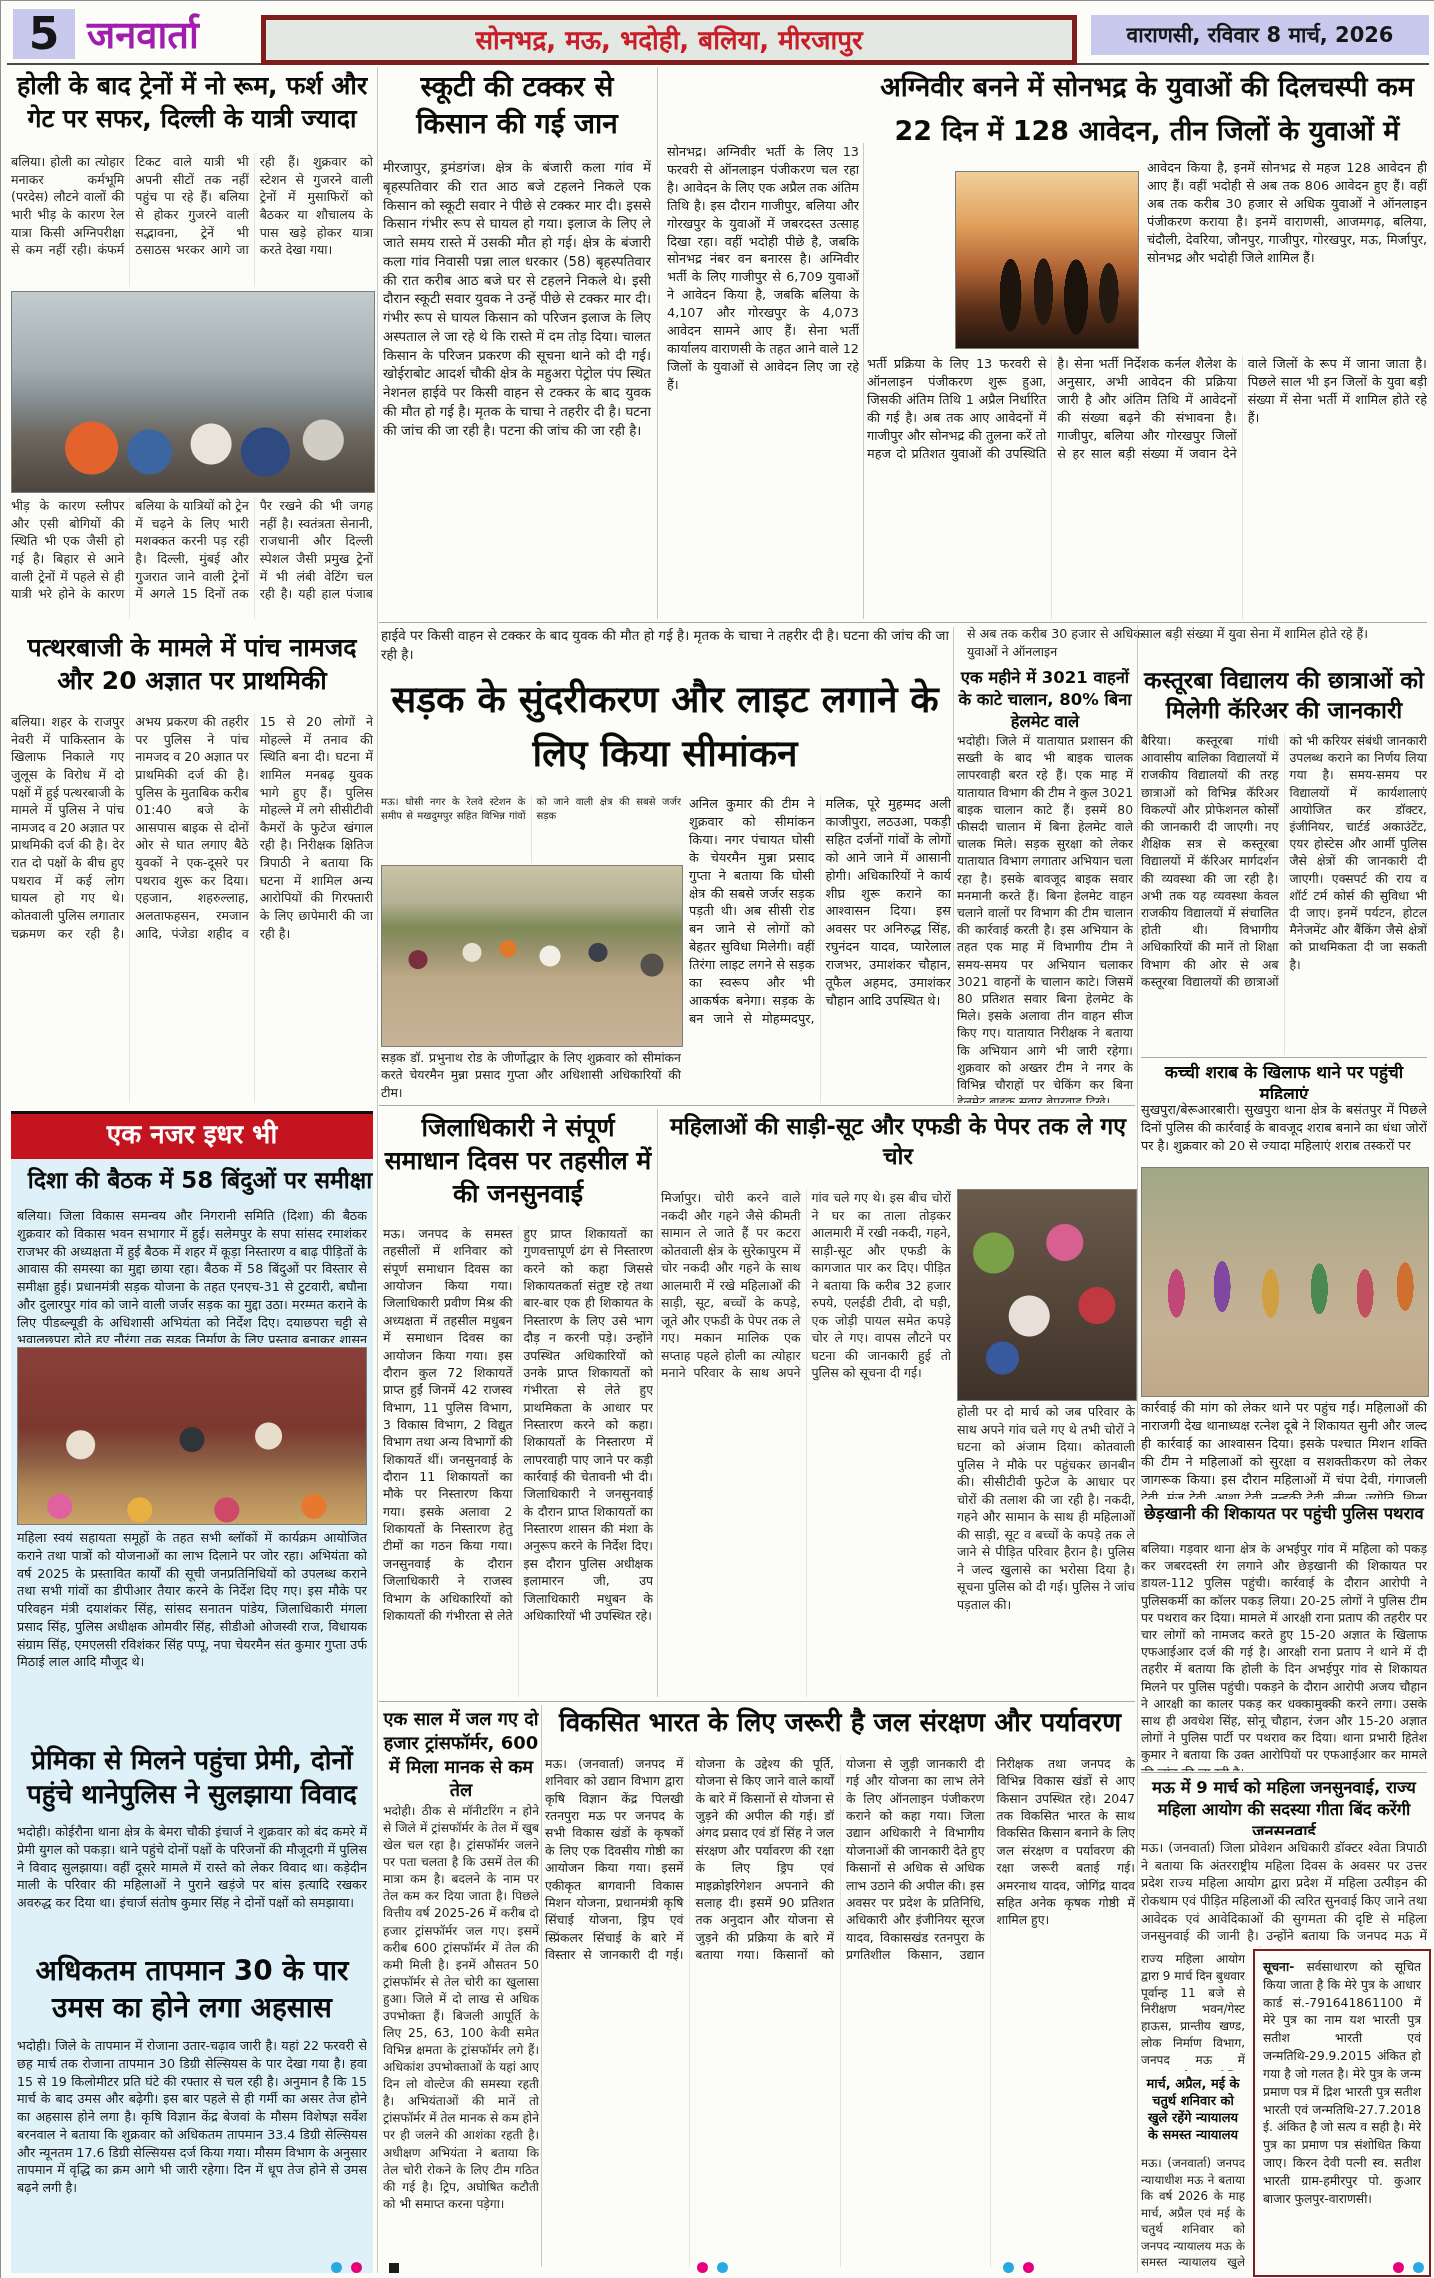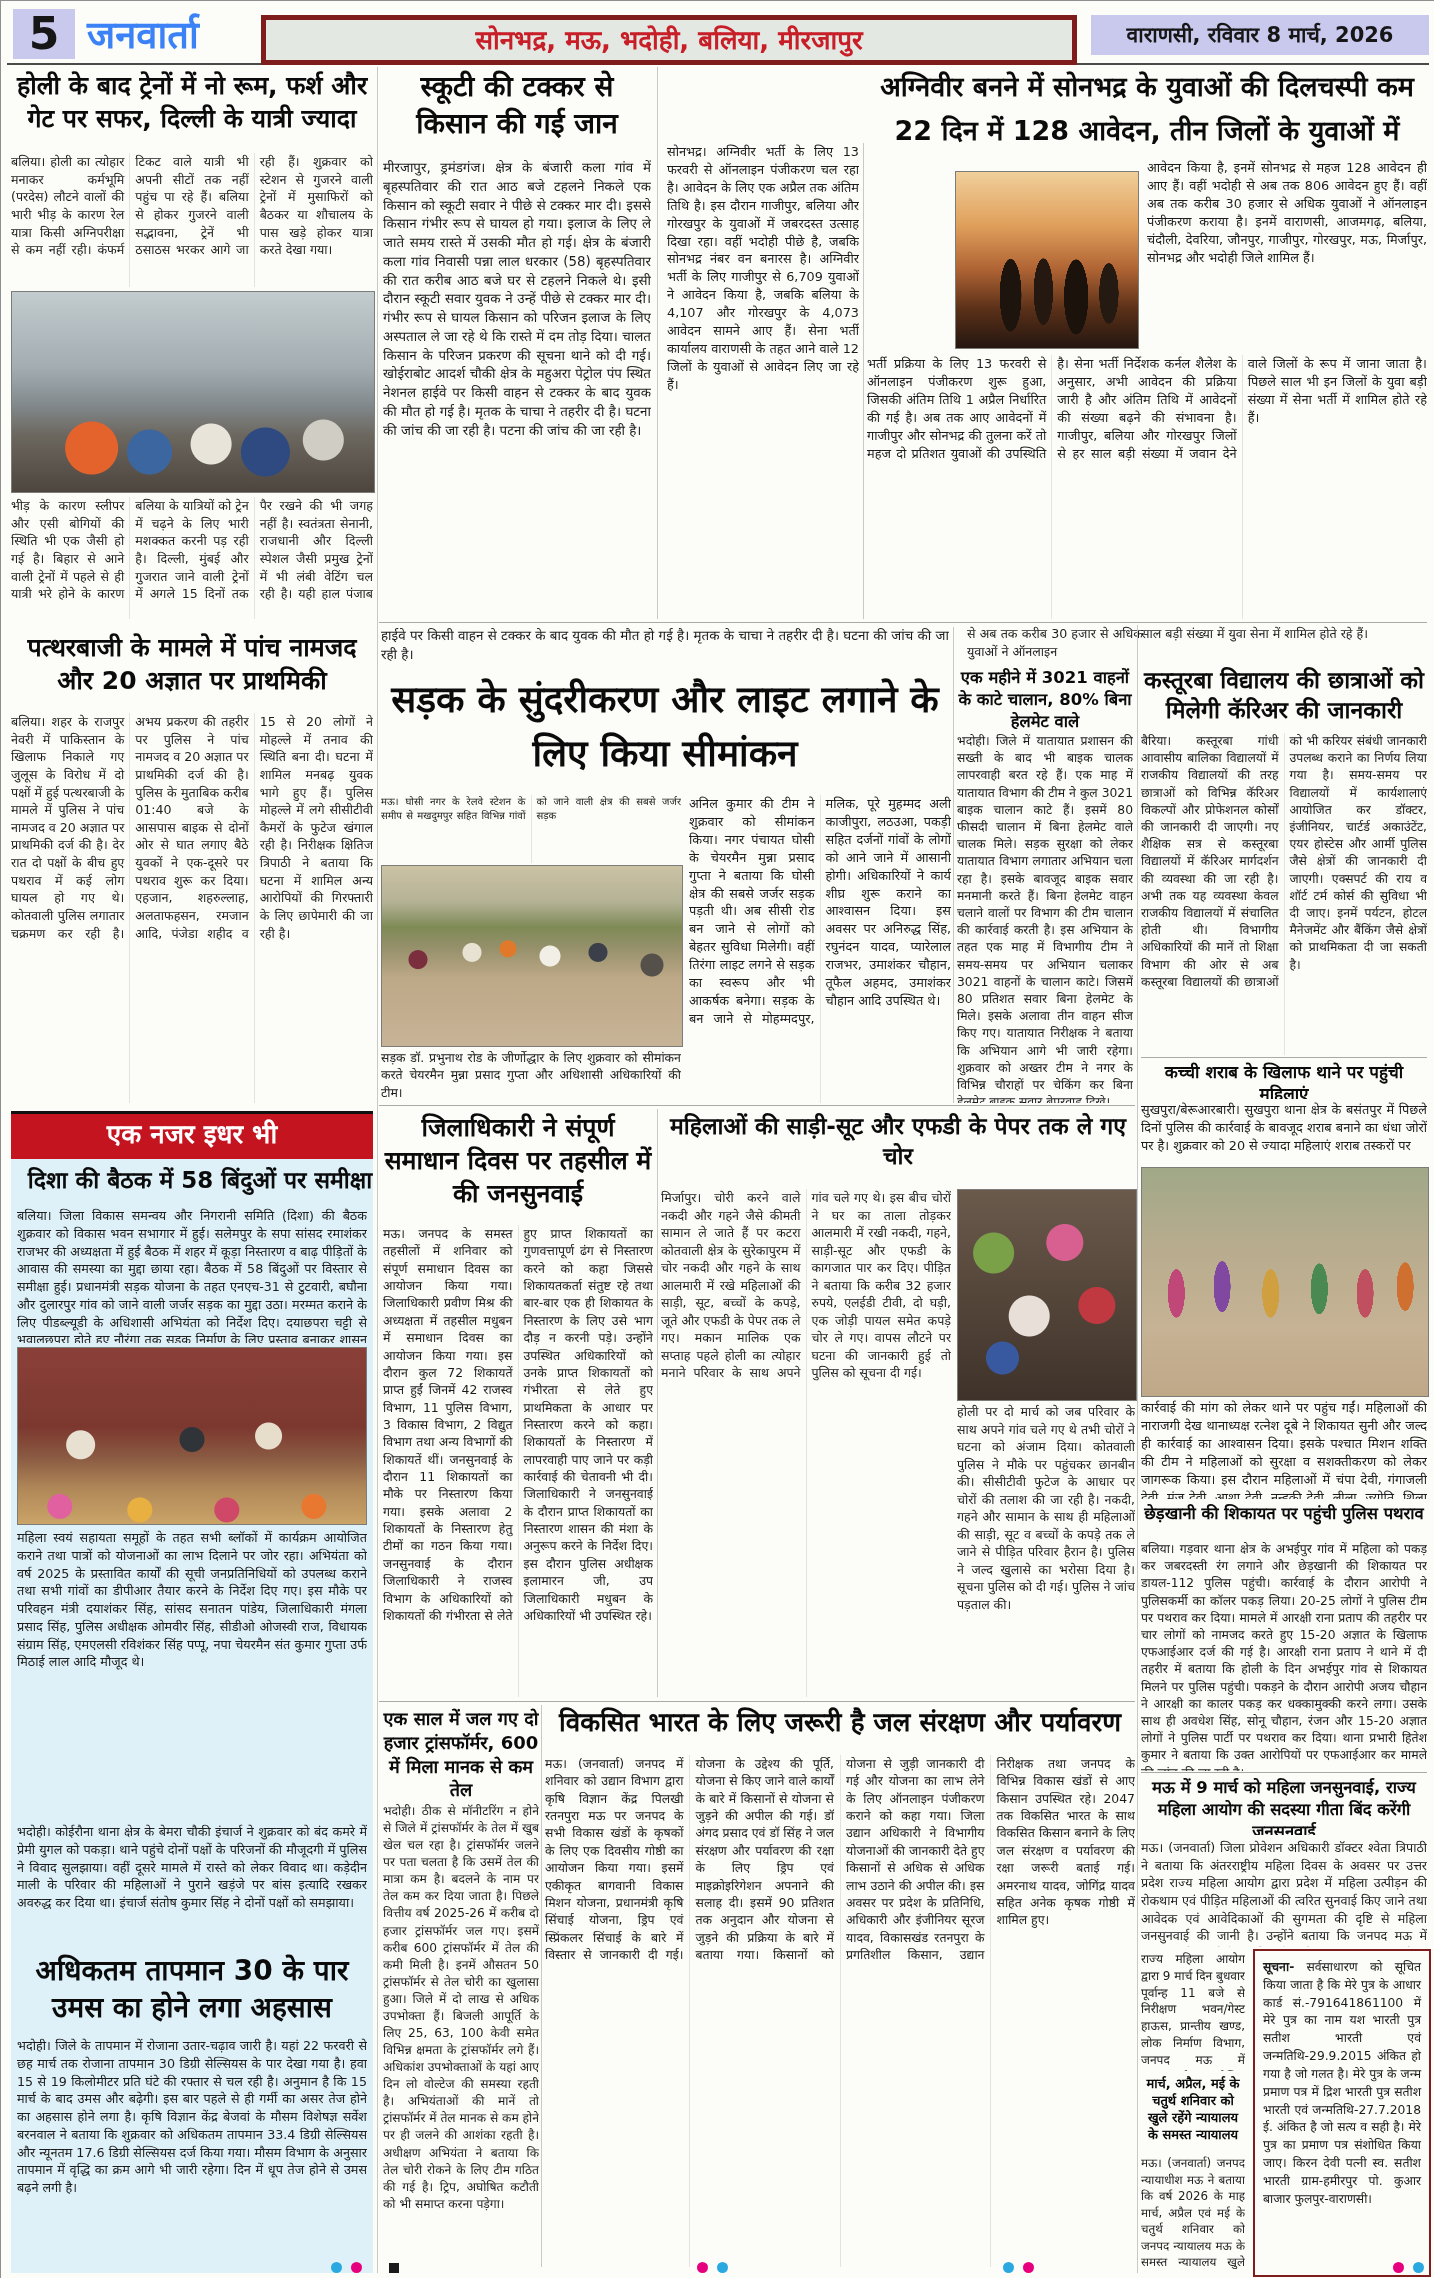--- a/index.html
+++ b/index.html
@@ -65,21 +65,21 @@
 </style>
 </head>
 <body>
 
 <div class="page">
 
   <div class="abs" style="left:6px;top:6px;width:1422px;height:56px;border-bottom:2px solid #4a4a4a;">
     <div class="abs box" style="left:6px;top:2px;width:62px;height:50px;text-align:center;">
       <span style="font-size:44px;font-weight:700;line-height:50px;">5</span>
     </div>
-    <div class="abs" style="left:80px;top:4px;width:200px;height:50px;font-size:38px;font-weight:700;line-height:48px;color:#3b82f6;">जनवार्ता</div>
+    <div class="abs" style="left:80px;top:4px;width:200px;height:50px;font-size:38px;font-weight:700;line-height:48px;color:#a21caf;">जनवार्ता</div>
     <div class="abs" style="left:254px;top:8px;width:806px;height:40px;background:#e3e8e3;border:5px solid #7f1d1d;text-align:center;">
       <span style="font-size:26px;font-weight:700;color:#c81e28;line-height:40px;">सोनभद्र, मऊ, भदोही, बलिया, मीरजापुर</span>
     </div>
     <div class="abs box" style="left:1084px;top:8px;width:338px;height:40px;text-align:center;">
       <span style="font-size:21px;font-weight:700;line-height:40px;">वाराणसी, रविवार 8 मार्च, 2026</span>
     </div>
   </div>
 
   <div class="abs hl" style="left:10px;top:68px;width:362px;height:80px;font-size:25px;">होली के बाद ट्रेनों में नो रूम, फर्श और गेट पर सफर, दिल्ली के यात्री ज्यादा</div>
   <div class="abs bd c3" style="left:10px;top:152px;width:362px;height:134px;font-size:12.6px;">बलिया। होली का त्योहार मनाकर कर्मभूमि (परदेस) लौटने वालों की भारी भीड़ के कारण रेल यात्रा किसी अग्निपरीक्षा से कम नहीं रही। कंफर्म टिकट वाले यात्री भी अपनी सीटों तक नहीं पहुंच पा रहे हैं। बलिया से होकर गुजरने वाली सद्भावना, ट्रेनें भी ठसाठस भरकर आगे जा रही हैं। शुक्रवार को स्टेशन से गुजरने वाली ट्रेनों में मुसाफिरों को बैठकर या शौचालय के पास खड़े होकर यात्रा करते देखा गया।</div>
@@ -136,20 +136,21 @@
   </div>
 
   <div class="abs" style="left:10px;top:1110px;width:362px;height:46px;background:#c41420;border-top:3px solid #111;border-bottom:3px solid #111;text-align:center;">
     <span style="color:#ffffff;font-weight:700;font-size:26px;line-height:40px;">एक नजर इधर भी</span>
   </div>
   <div class="abs" style="left:10px;top:1158px;width:362px;height:1114px;background:#def1f8;">
     <div class="abs hl" style="left:8px;top:6px;width:362px;height:40px;font-size:23px;">दिशा की बैठक में 58 बिंदुओं पर समीक्षा</div>
     <div class="abs bd" style="left:6px;top:48px;width:350px;height:136px;font-size:12.7px;">बलिया। जिला विकास समन्वय और निगरानी समिति (दिशा) की बैठक शुक्रवार को विकास भवन सभागार में हुई। सलेमपुर के सपा सांसद रमाशंकर राजभर की अध्यक्षता में हुई बैठक में शहर में कूड़ा निस्तारण व बाढ़ पीड़ितों के आवास की समस्या का मुद्दा छाया रहा। बैठक में 58 बिंदुओं पर विस्तार से समीक्षा हुई। प्रधानमंत्री सड़क योजना के तहत एनएच-31 से टुटवारी, बघौना और दुलारपुर गांव को जाने वाली जर्जर सड़क का मुद्दा उठा। मरम्मत कराने के लिए पीडब्ल्यूडी के अधिशासी अभियंता को निर्देश दिए। दयाछपरा चट्टी से भुवालछपरा होते हुए नौरंगा तक सड़क निर्माण के लिए प्रस्ताव बनाकर शासन को भेजने के लिए कहा। मनरेगा की जांच मुख्य विकास अधिकारी को सौंपी गई।</div>
     <div class="abs photo ph-meeting" style="left:6px;top:188px;width:348px;height:176px;"></div>
     <div class="abs bd" style="left:6px;top:370px;width:350px;height:210px;font-size:12.7px;">महिला स्वयं सहायता समूहों के तहत सभी ब्लॉकों में कार्यक्रम आयोजित कराने तथा पात्रों को योजनाओं का लाभ दिलाने पर जोर रहा। अभियंता को वर्ष 2025 के प्रस्तावित कार्यों की सूची जनप्रतिनिधियों को उपलब्ध कराने तथा सभी गांवों का डीपीआर तैयार करने के निर्देश दिए गए। इस मौके पर परिवहन मंत्री दयाशंकर सिंह, सांसद सनातन पांडेय, जिलाधिकारी मंगला प्रसाद सिंह, पुलिस अधीक्षक ओमवीर सिंह, सीडीओ ओजस्वी राज, विधायक संग्राम सिंह, एमएलसी रविशंकर सिंह पप्पू, नपा चेयरमैन संत कुमार गुप्ता उर्फ मिठाई लाल आदि मौजूद थे।</div>
+    <div class="abs hl" style="left:0px;top:584px;width:362px;height:78px;font-size:26px;">प्रेमिका से मिलने पहुंचा प्रेमी, दोनों पहुंचे थानेपुलिस ने सुलझाया विवाद</div>
     <div class="abs bd" style="left:6px;top:664px;width:350px;height:126px;font-size:12.7px;">भदोही। कोईरौना थाना क्षेत्र के बेमरा चौकी इंचार्ज ने शुक्रवार को बंद कमरे में प्रेमी युगल को पकड़ा। थाने पहुंचे दोनों पक्षों के परिजनों की मौजूदगी में पुलिस ने विवाद सुलझाया। वहीं दूसरे मामले में रास्ते को लेकर विवाद था। कड़ेदीन माली के परिवार की महिलाओं ने पुराने खड़ंजे पर बांस इत्यादि रखकर अवरुद्ध कर दिया था। इंचार्ज संतोष कुमार सिंह ने दोनों पक्षों को समझाया।</div>
     <div class="abs hl" style="left:0px;top:794px;width:362px;height:80px;font-size:28px;">अधिकतम तापमान 30 के पार उमस का होने लगा अहसास</div>
     <div class="abs bd" style="left:6px;top:878px;width:350px;height:228px;font-size:12.7px;">भदोही। जिले के तापमान में रोजाना उतार-चढ़ाव जारी है। यहां 22 फरवरी से छह मार्च तक रोजाना तापमान 30 डिग्री सेल्सियस के पार देखा गया है। हवा 15 से 19 किलोमीटर प्रति घंटे की रफ्तार से चल रही है। अनुमान है कि 15 मार्च के बाद उमस और बढ़ेगी। इस बार पहले से ही गर्मी का असर तेज होने का अहसास होने लगा है। कृषि विज्ञान केंद्र बेजवां के मौसम विशेषज्ञ सर्वेश बरनवाल ने बताया कि शुक्रवार को अधिकतम तापमान 33.4 डिग्री सेल्सियस और न्यूनतम 17.6 डिग्री सेल्सियस दर्ज किया गया। मौसम विभाग के अनुसार तापमान में वृद्धि का क्रम आगे भी जारी रहेगा। दिन में धूप तेज होने से उमस बढ़ने लगी है।</div>
   </div>
 
   <div class="abs hr" style="left:378px;top:1104px;width:756px;"></div>
 
   <div class="abs hl" style="left:382px;top:1110px;width:270px;height:110px;font-size:25px;">जिलाधिकारी ने संपूर्ण समाधान दिवस पर तहसील में की जनसुनवाई</div>
   <div class="abs bd c2" style="left:382px;top:1224px;width:270px;height:472px;font-size:12.4px;">मऊ। जनपद के समस्त तहसीलों में शनिवार को संपूर्ण समाधान दिवस का आयोजन किया गया। जिलाधिकारी प्रवीण मिश्र की अध्यक्षता में तहसील मधुबन में समाधान दिवस का आयोजन किया गया। इस दौरान कुल 72 शिकायतें प्राप्त हुईं जिनमें 42 राजस्व विभाग, 11 पुलिस विभाग, 3 विकास विभाग, 2 विद्युत विभाग तथा अन्य विभागों की शिकायतें थीं। जनसुनवाई के दौरान 11 शिकायतों का मौके पर निस्तारण किया गया। इसके अलावा 2 शिकायतों के निस्तारण हेतु टीमों का गठन किया गया। जनसुनवाई के दौरान जिलाधिकारी ने राजस्व विभाग के अधिकारियों को शिकायतों की गंभीरता से लेते हुए प्राप्त शिकायतों का गुणवत्तापूर्ण ढंग से निस्तारण करने को कहा जिससे शिकायतकर्ता संतुष्ट रहे तथा बार-बार एक ही शिकायत के निस्तारण के लिए उसे भाग दौड़ न करनी पड़े। उन्होंने उपस्थित अधिकारियों को उनके प्राप्त शिकायतों को गंभीरता से लेते हुए प्राथमिकता के आधार पर निस्तारण करने को कहा। शिकायतों के निस्तारण में लापरवाही पाए जाने पर कड़ी कार्रवाई की चेतावनी भी दी। जिलाधिकारी ने जनसुनवाई के दौरान प्राप्त शिकायतों का निस्तारण शासन की मंशा के अनुरूप करने के निर्देश दिए। इस दौरान पुलिस अधीक्षक इलामारन जी, उप जिलाधिकारी मधुबन के अधिकारियों भी उपस्थित रहे।</div>
 

